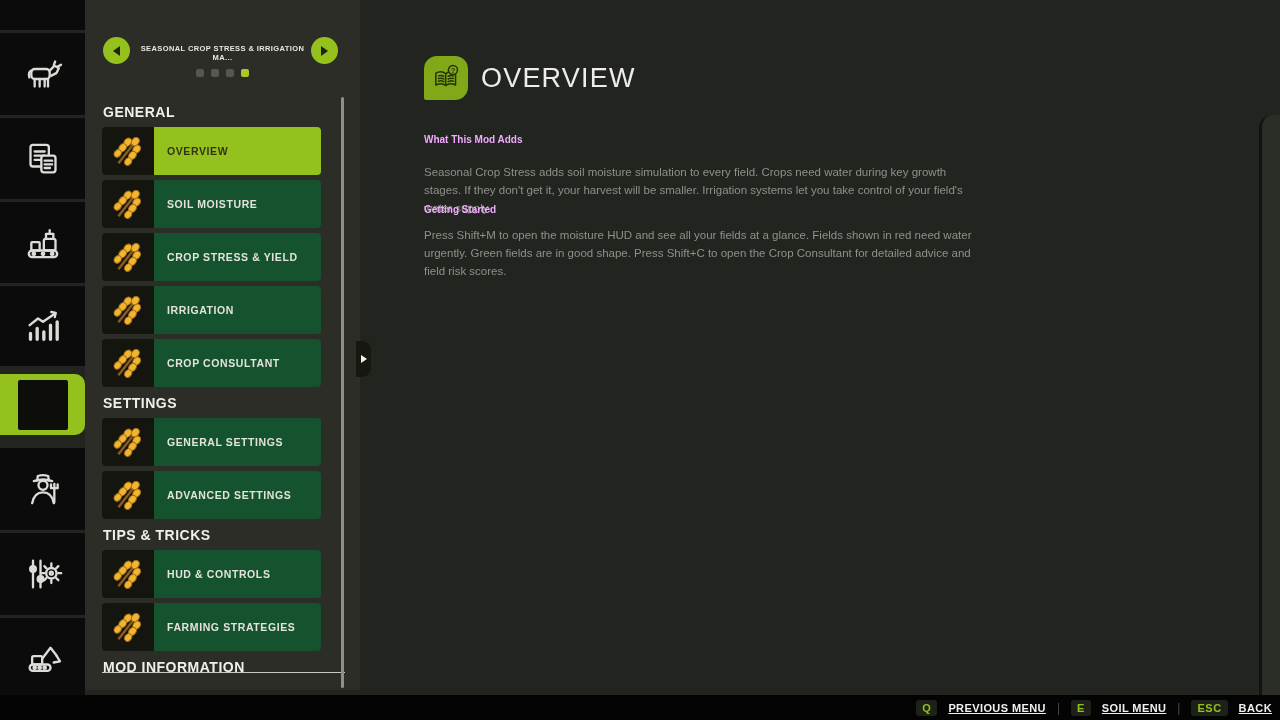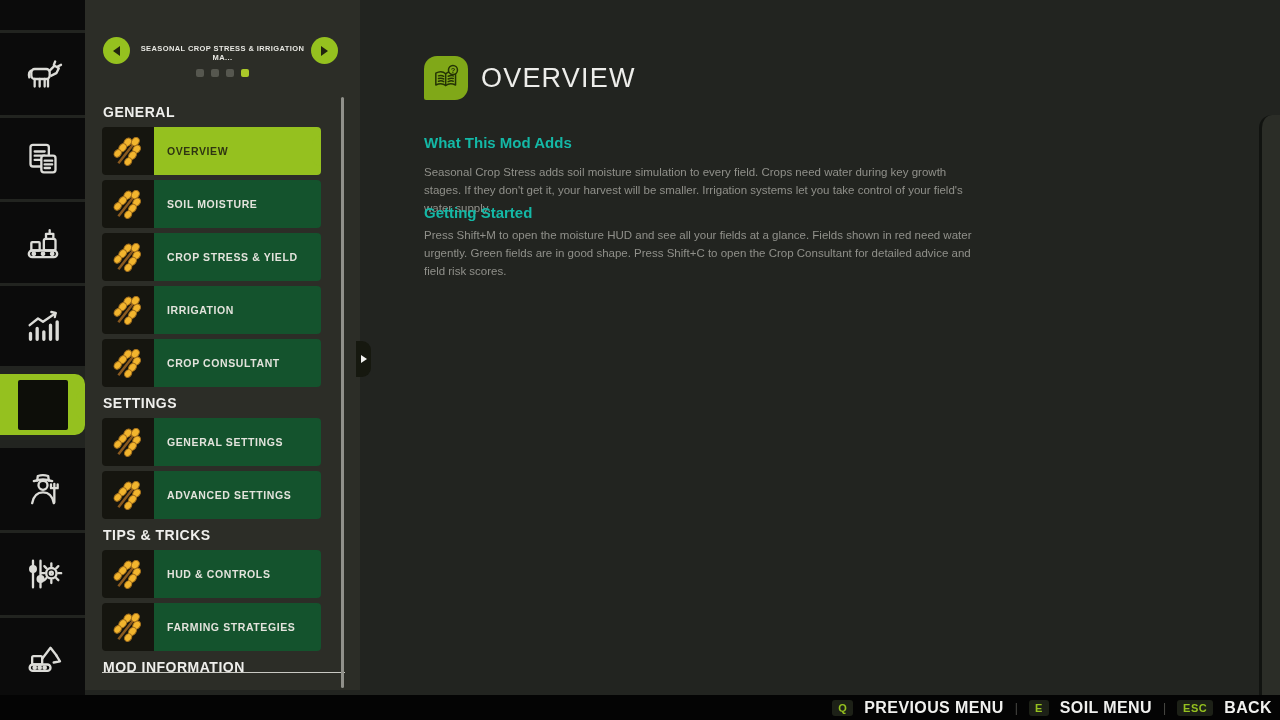--- a/index.html
+++ b/index.html
@@ -41,32 +41,32 @@
   .sb-hline{position:absolute;left:17px;top:672px;width:243px;height:1px;background:#c9c9c3;}
   .sb-notch{position:absolute;left:271px;top:341px;width:15px;height:36px;background:#16180f;border-radius:0 9px 9px 0;
             display:flex;align-items:center;justify-content:center;}
   .sb-notch .tri{width:0;height:0;border-top:4px solid transparent;border-bottom:4px solid transparent;border-left:6px solid #f2f2ef;}
 
   
   .title-icon{position:absolute;left:424px;top:56px;width:44px;height:44px;background:#80a818;
               border-radius:13px 13px 13px 2px;display:flex;align-items:center;justify-content:center;}
   .title-icon svg{width:30px;height:30px;stroke:#243305;fill:none;stroke-width:1.4;stroke-linecap:round;stroke-linejoin:round;}
   .page-title{position:absolute;left:481px;top:56px;height:44px;line-height:44px;font-size:27px;color:#ededea;letter-spacing:1.2px;}
-  .c-head{position:absolute;left:424px;width:570px;font-size:15px;font-weight:bold;color:#14b8a6;}
+  .c-head{position:absolute;left:424px;width:570px;font-size:10px;font-weight:bold;color:#f0abfc;}
   .c-body{position:absolute;left:424px;width:560px;font-size:11.5px;line-height:1.55;color:#90908a;}
 
   
   .right-edge{position:absolute;left:1259px;top:115px;width:21px;height:580px;background:#2b2d27;
               border-left:3px solid #111310;border-top-left-radius:13px;}
 
   
   .footer{position:absolute;left:0;top:695px;width:1280px;height:25px;background:#040404;
           display:flex;align-items:center;justify-content:flex-end;gap:11px;padding-right:8px;box-sizing:border-box;}
   .key{background:#1d2117;color:var(--accent);font-size:11px;font-weight:bold;padding:2px 6px;border-radius:3px;letter-spacing:0.5px;}
-  .hint-label{color:#f0f0ee;font-size:16px;font-weight:bold;letter-spacing:0.4px;}
+  .hint-label{color:#f0f0ee;font-size:11px;font-weight:bold;letter-spacing:0.4px;text-decoration:underline;}
   .sep{color:#4a4a46;font-size:12px;}
 </style>
 </head>
 <body>
 
 <svg width="0" height="0" style="position:absolute" aria-hidden="true">
   <defs>
     <symbol id="i-map" viewBox="0 0 24 24">
       <rect x="5" y="2" width="14" height="10" rx="1"></rect>
       <path d="M9.5 2 v10 M14.5 2 v10"></path>

